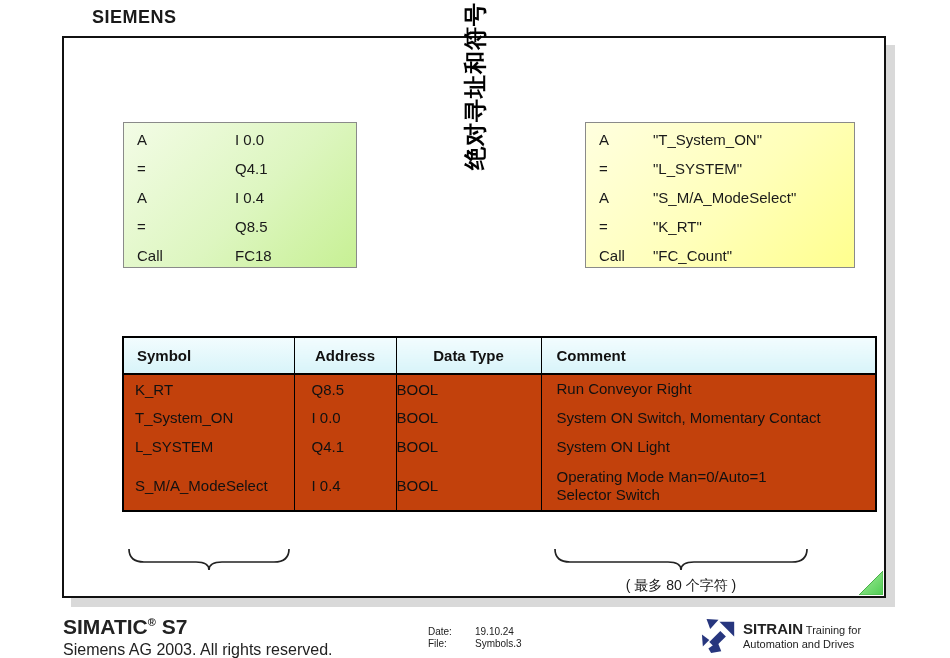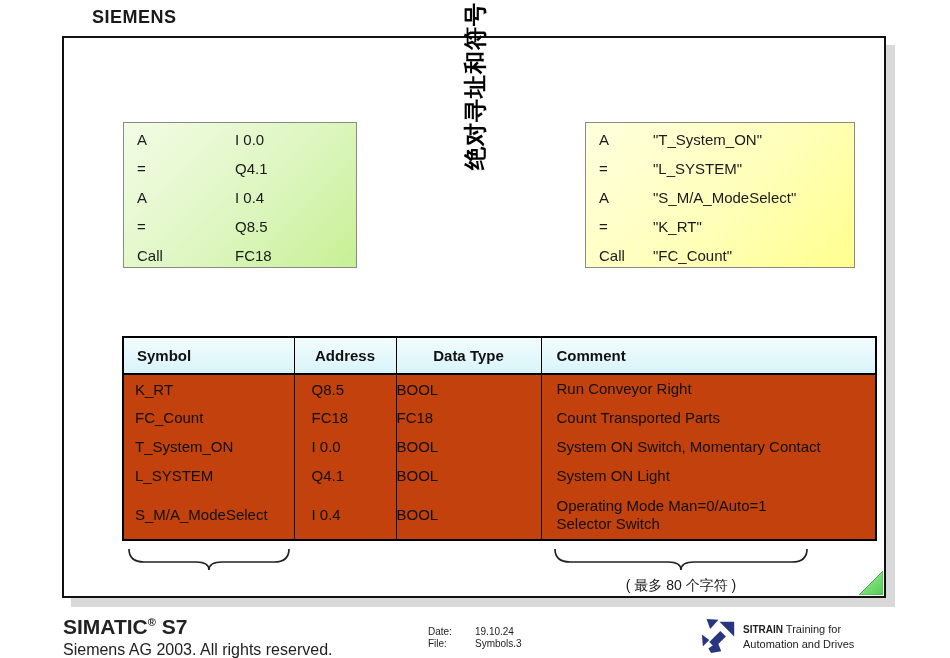--- a/index.html
+++ b/index.html
@@ -96,21 +96,21 @@
   .footer-product .reg { font-size:11px; vertical-align:super; }
   .footer-product .copyright { font-size:16px; margin-top:2px; color:#222; }
 
   .footer-meta { position:absolute; left:428px; top:626px; font-size:10px; line-height:12px; color:#222; }
   .footer-meta .row { display:flex; }
   .footer-meta .lbl { width:47px; }
 
   .footer-sitrain { position:absolute; left:700px; top:618px; display:flex; }
   .sitrain-logo { width:37px; height:35px; }
   .sitrain-text { margin-left:6px; padding-top:4px; font-size:11px; line-height:14px; color:#222; }
-  .sitrain-text .name { font-weight:bold; font-size:10px; }
+  .sitrain-text .name { font-weight:bold; font-size:15px; }
 </style>
 </head>
 <body>
 
 <div class="brand">SIEMENS</div>
 
 <div class="frame">
 
   <div class="code-box abs">
     <div class="code-row">
@@ -166,26 +166,20 @@
         <th class="col-type">Data Type</th>
         <th class="col-comment">Comment</th>
       </tr>
     </thead>
     <tbody>
       <tr>
         <td class="col-symbol">K_RT</td>
         <td class="col-address">Q8.5</td>
         <td class="col-type">BOOL</td>
         <td class="col-comment">Run Conveyor Right</td>
-      </tr>
-      <tr>
-        <td class="col-symbol">FC_Count</td>
-        <td class="col-address">FC18</td>
-        <td class="col-type">FC18</td>
-        <td class="col-comment">Count Transported Parts</td>
       </tr>
       <tr>
         <td class="col-symbol">T_System_ON</td>
         <td class="col-address">I 0.0</td>
         <td class="col-type">BOOL</td>
         <td class="col-comment">System ON Switch, Momentary Contact</td>
       </tr>
       <tr>
         <td class="col-symbol">L_SYSTEM</td>
         <td class="col-address">Q4.1</td>

